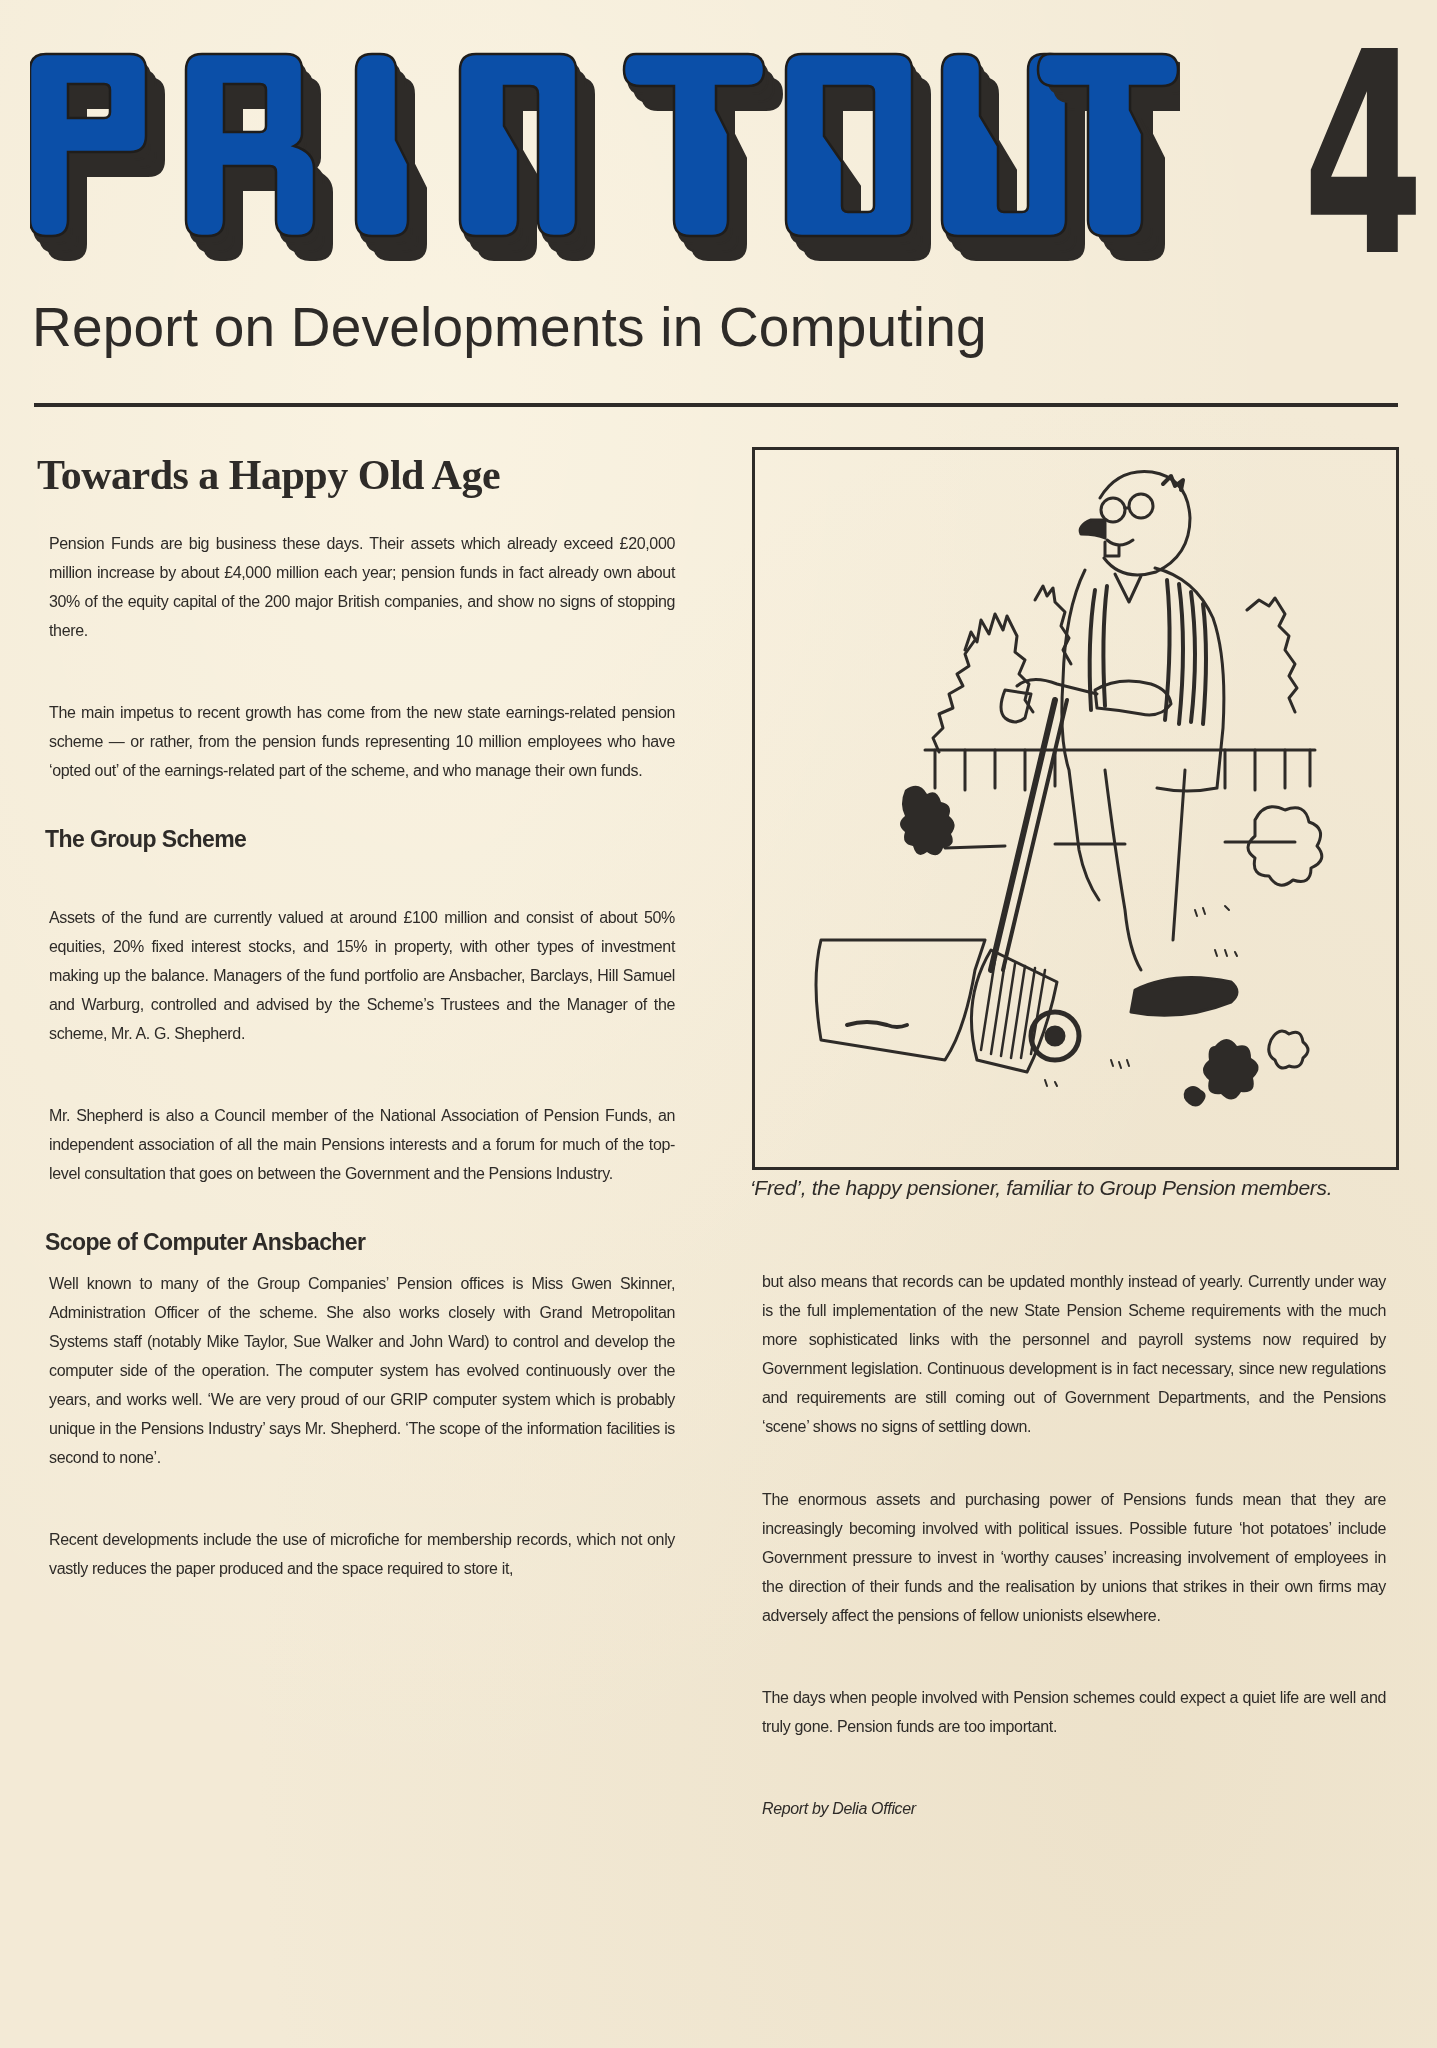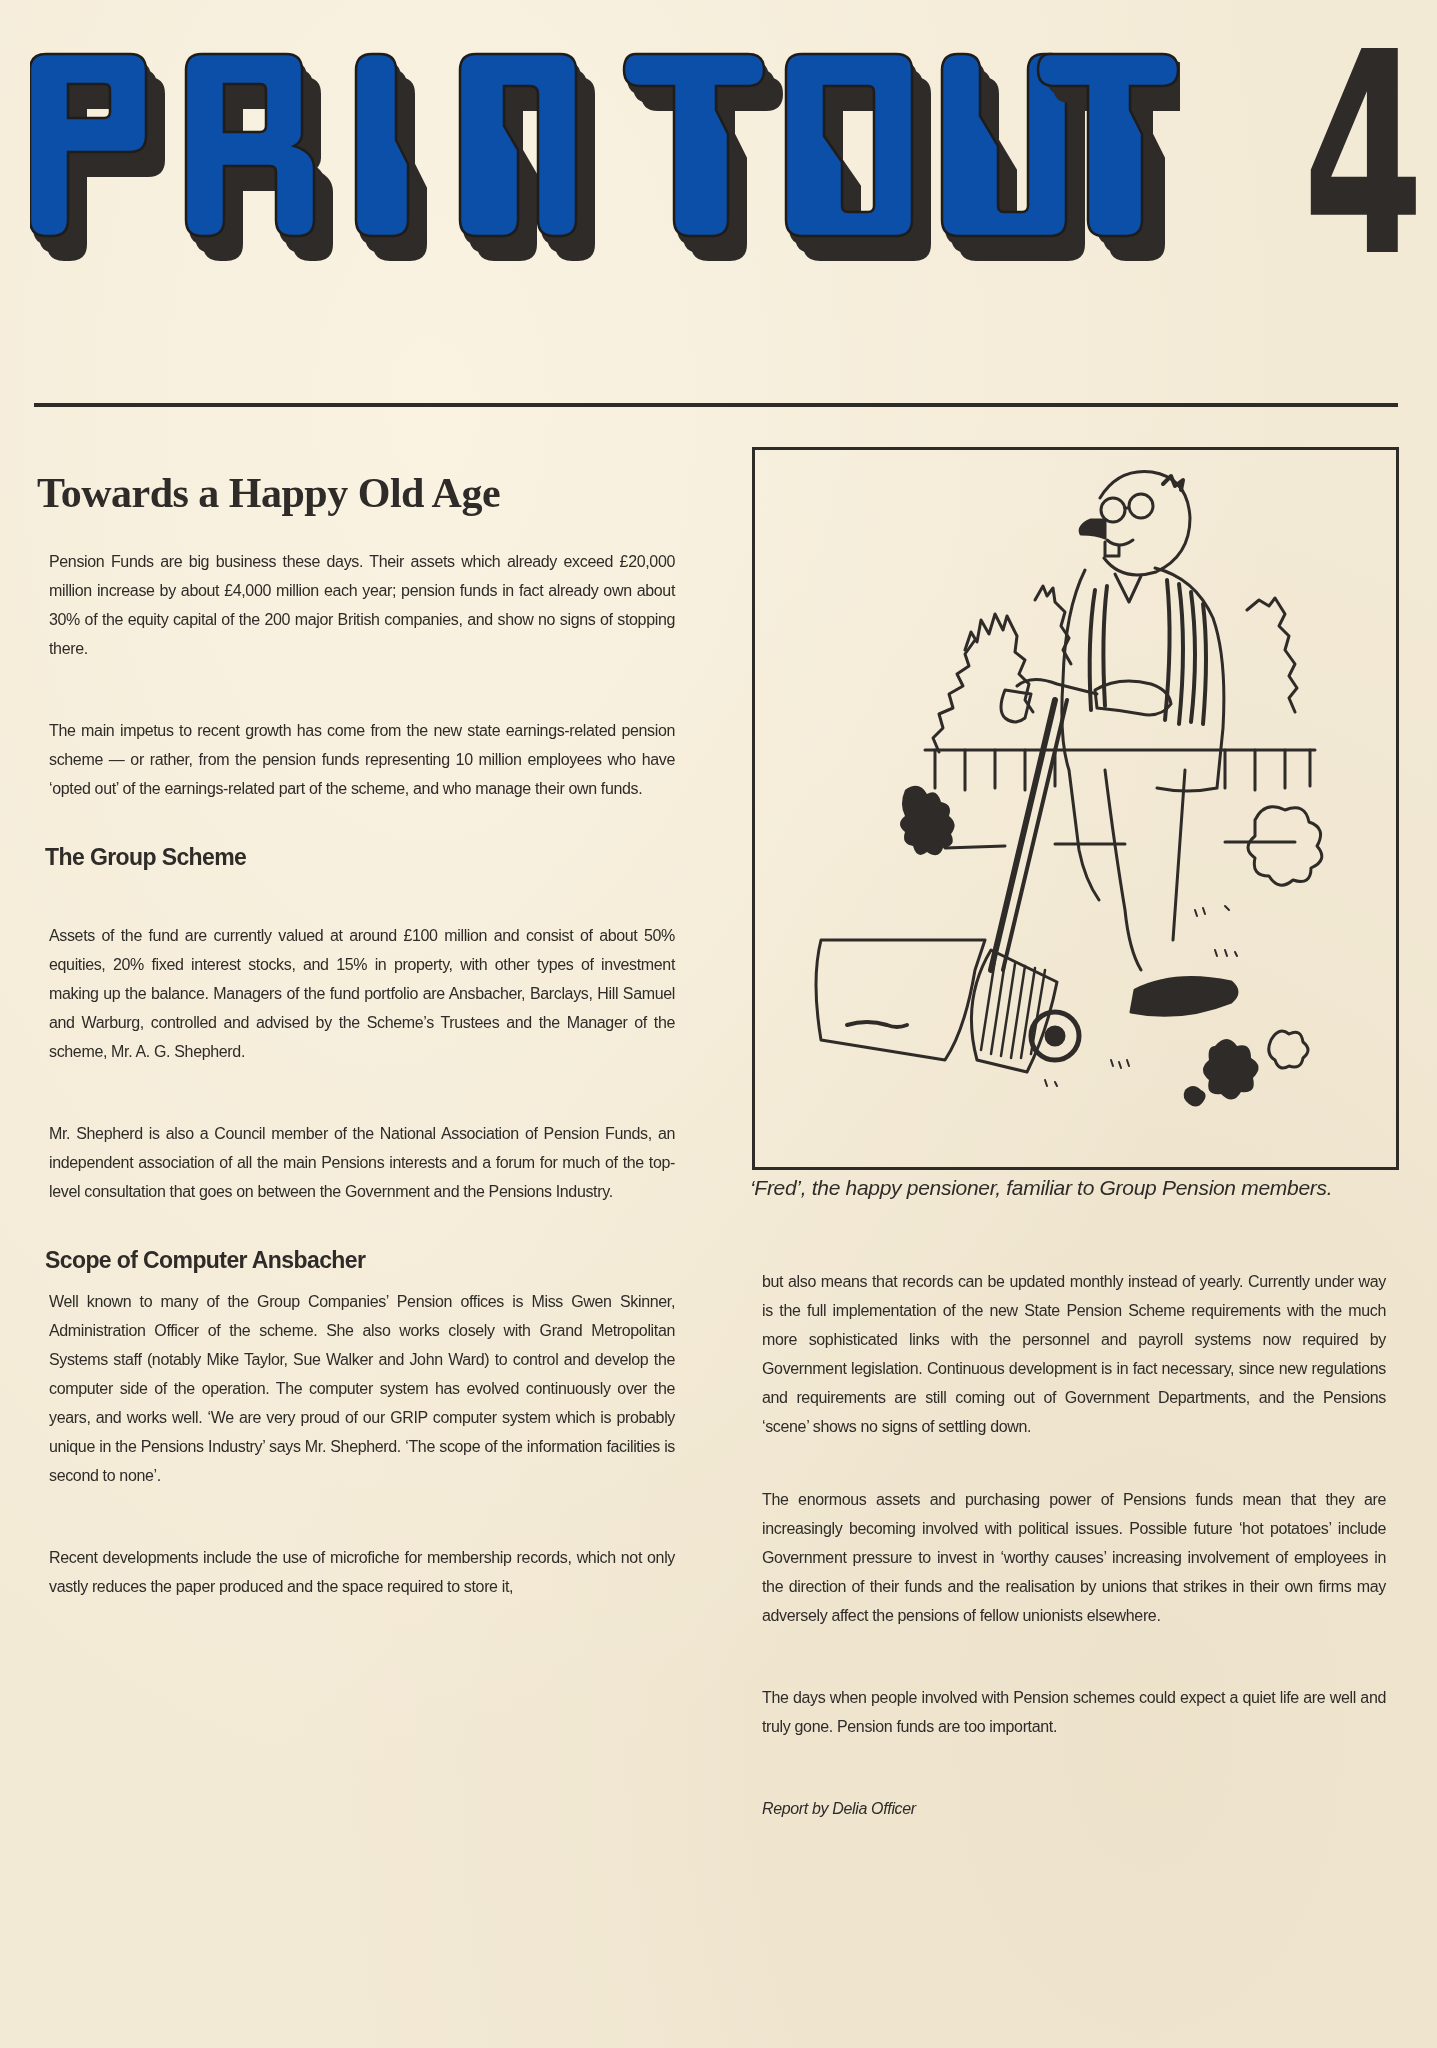--- a/index.html
+++ b/index.html
@@ -28,21 +28,21 @@
     font-family: "Liberation Sans", sans-serif; font-size: 55px; line-height: 70px;
     color: #2e2b28; letter-spacing: 0.2px;
   }
   .rule { position: absolute; left: 34px; top: 403px; width: 1364px; height: 4px; background: #2e2b28; }
 
   
   .col { position: absolute; top: 430px; }
   .col-left { left: 37px; width: 650px; }
 
   .article-title {
-    margin: 33px 0 0 0; font-family: "Liberation Serif", "DejaVu Serif", serif;
+    margin: 15px 0 0 0; font-family: "Liberation Serif", "DejaVu Serif", serif;
     font-weight: bold; font-size: 42px; line-height: 60px; color: #2e2b28;
     letter-spacing: -0.5px;
   }
   .body p, .body .para {
     margin: 12px; font-size: 16px; line-height: 29px;
     text-align: justify; text-align-last: left;
     letter-spacing: -0.35px; word-spacing: 0px;
     font-family: "Liberation Sans", sans-serif;
     transform-origin: left top;
   }
@@ -134,20 +134,21 @@
         <use href="#gT" x="1024" y="30"></use>
           <use href="#gT" x="1018" y="22"></use>
       </g>
       <g fill="#0b4fa8" stroke="#1f1d1b" stroke-width="2.5">
         <use href="#gT" x="1008" y="14"></use>
       </g>
     </svg>
     <div class="issue-number">4</div>
   </header>
 
+  <div class="subtitle">Report on Developments in Computing</div>
   <div class="rule"></div>
 
   <section class="col col-left body">
     <h1 class="article-title">Towards a Happy Old Age</h1>
     <div style="height:12px"></div>
     <p>Pension Funds are big business these days. Their assets which already exceed £20,000 million increase by about £4,000 million each year; pension funds in fact already own about 30% of the equity capital of the 200 major British companies, and show no signs of stopping there.</p>
     <div class="gap"></div>
     <p>The main impetus to recent growth has come from the new state earnings-related pension scheme — or rather, from the pension funds representing 10 million employees who have ‘opted out’ of the earnings-related part of the scheme, and who manage their own funds.</p>
     <div class="gap" style="height:20px"></div>
 

